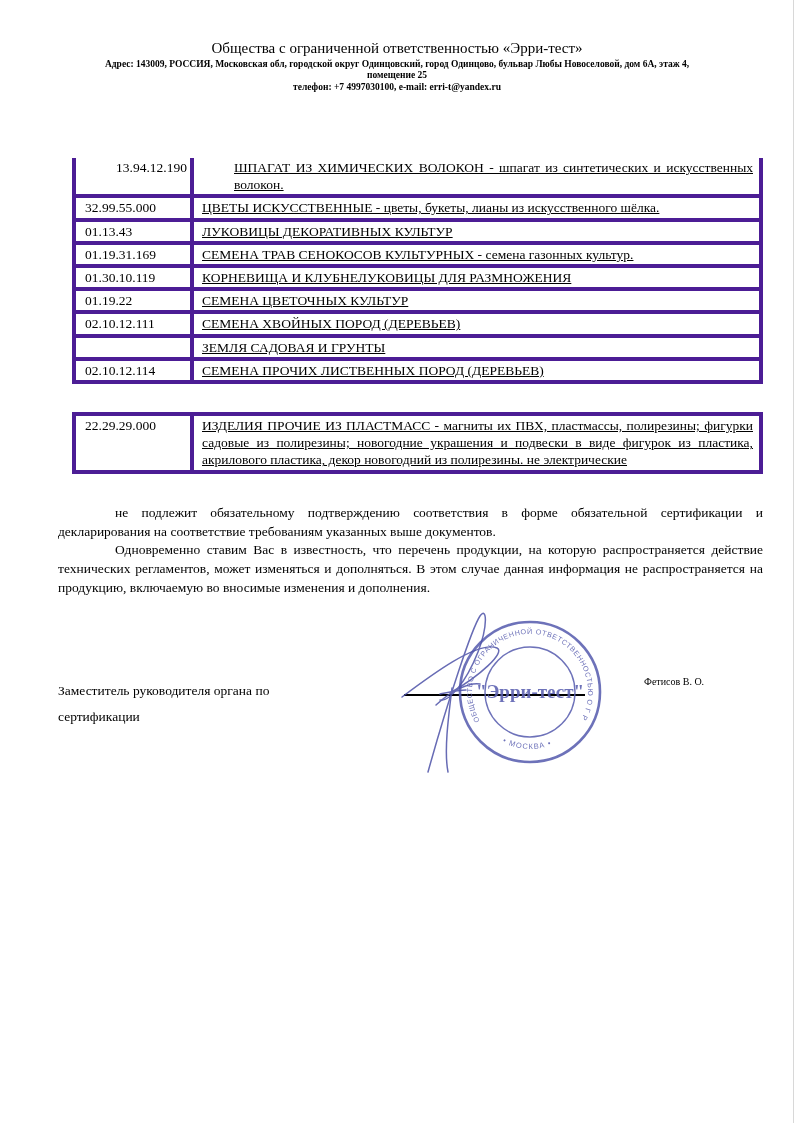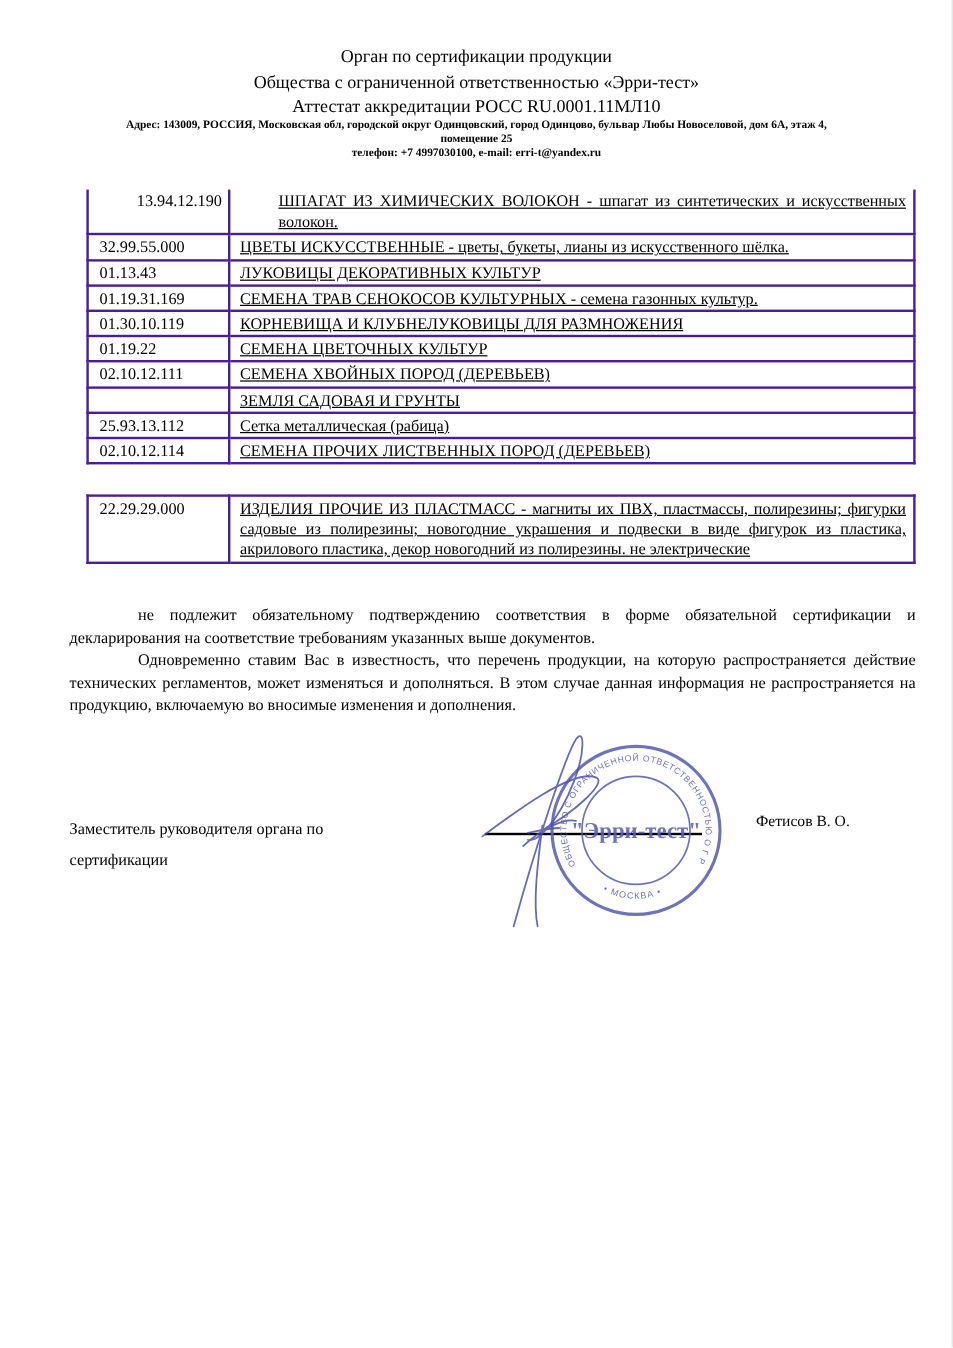--- a/index.html
+++ b/index.html
@@ -9,50 +9,48 @@
     overflow:hidden; box-shadow:inset -1px 0 0 #d8d8d8;
   }
   
   .doc-header { position:absolute; top:38px; left:0; width:794px; text-align:center; }
   .doc-header .big   { font-size:15px;  line-height:20.5px; }
   .doc-header .small { font-size:9.5px; line-height:11.5px; font-weight:bold; }
 
   
   table.codes { position:absolute; left:72px; width:691px; border-collapse:collapse;
                 table-layout:fixed; font-size:13.5px; }
-  table.codes td { border:2px solid #4c1d95; vertical-align:top;
+  table.codes td { border:4px solid #4c1d95; vertical-align:top;
                    line-height:17.2px; padding:1px 6px 1px 8px; overflow:hidden; }
   table.codes td.code { padding-left:9px; }
   table.codes td.desc { text-align:justify;text-decoration:underline; }
   table.codes tr { height:19px; }
   #table-main { top:158px; }
   #table-main tr:first-child td { border-top:none;padding-left:40px; }
   #table-extra { top:412px; }
   col.c-code { width:118px; }
 
   
   .bodytext { position:absolute; left:58px; top:504px; width:705px;
               font-size:13.5px; line-height:18.7px; text-align:justify; }
   .bodytext p { margin:0; text-indent:57px; }
 
   
   .sig-label { position:absolute; left:58px; top:648px; font-size:13.5px; line-height:26px;margin-top:30px; }
-  .sig-name  { position:absolute; left:630px; top:676px; font-size:13px; }
+  .sig-name  { position:absolute; left:644px; top:676px; font-size:10px; }
   .sig-line  { position:absolute; left:404px; top:694px; width:181px; height:2px; background:#000; }
   .stamp-svg { position:absolute; left:385px; top:595px; }
 </style>
 </head>
 <body>
 
 <div class="page">
 
   <div class="doc-header">
-    <div class="big">Орган по сертификации продукции</div>
     <div class="big">Общества с ограниченной ответственностью «Эрри-тест»</div>
-    <div class="big">Аттестат аккредитации РОСС RU.0001.11МЛ10</div>
     <div class="small">Адрес: 143009, РОССИЯ, Московская обл, городской округ Одинцовский, город Одинцово, бульвар Любы Новоселовой, дом 6А, этаж 4,</div>
     <div class="small">помещение 25</div>
     <div class="small">телефон: +7 4997030100, e-mail: erri-t@yandex.ru</div>
   </div>
 
   <table class="codes" id="table-main">
     <colgroup>
         <col class="c-code">
         <col>
       </colgroup>
@@ -81,24 +79,20 @@
           <td class="code">01.19.22</td>
           <td class="desc">СЕМЕНА ЦВЕТОЧНЫХ КУЛЬТУР</td>
         </tr>
       <tr>
           <td class="code">02.10.12.111</td>
           <td class="desc">СЕМЕНА ХВОЙНЫХ ПОРОД (ДЕРЕВЬЕВ)</td>
         </tr>
       <tr>
           <td class="code"></td>
           <td class="desc">ЗЕМЛЯ САДОВАЯ И ГРУНТЫ</td>
-        </tr>
-      <tr>
-          <td class="code">25.93.13.112</td>
-          <td class="desc">Сетка металлическая (рабица)</td>
         </tr>
       <tr>
           <td class="code">02.10.12.114</td>
           <td class="desc">СЕМЕНА ПРОЧИХ ЛИСТВЕННЫХ ПОРОД (ДЕРЕВЬЕВ)</td>
         </tr>
     </tbody>
   </table>
 
   <table class="codes" id="table-extra">
     <colgroup>

